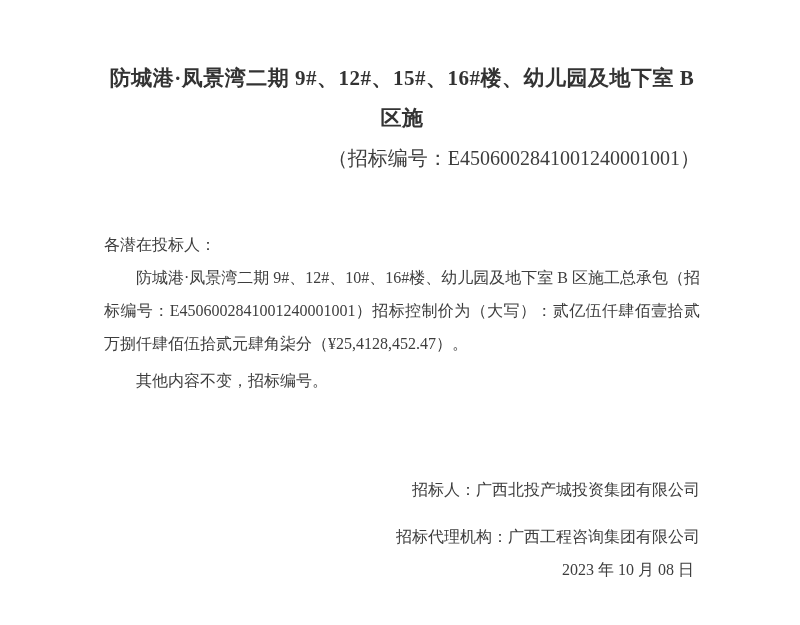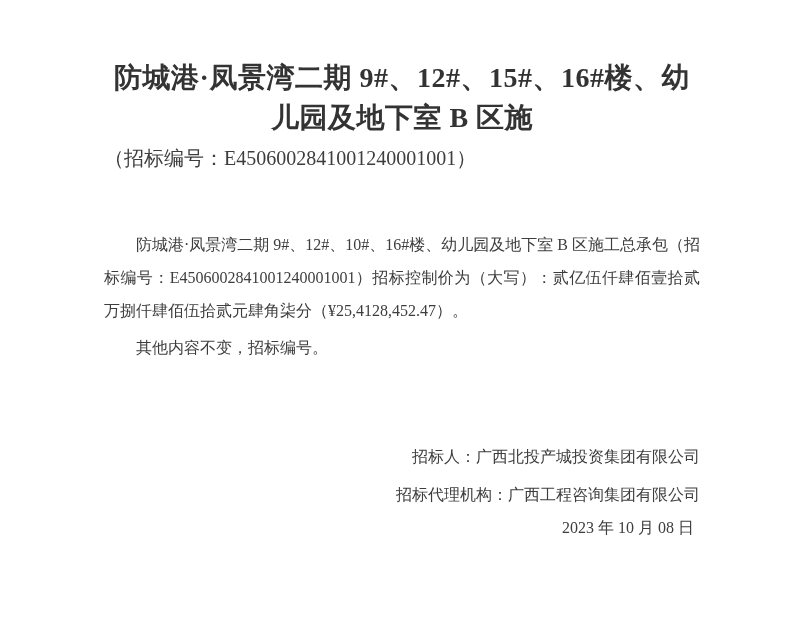--- a/index.html
+++ b/index.html
@@ -17,27 +17,27 @@
   .page {
     box-sizing: border-box;
     width: 800px;
     height: 625px;
     padding: 58px 100px 0 104px;
     background: #ffffff;
   }
   .title-block {
     text-align: center;
     font-weight: bold;
-    font-size: 28px;
+    font-size: 21px;
     line-height: 40px;
     color: #333333;
     letter-spacing: 0.5px;
   }
   .tender-no {
-    text-align: left;
+    text-align: right;
     font-weight: normal;
     font-size: 20px;
     line-height: 40px;
     color: #3d3d3d;
   }
   .body-block {
     margin-top: 50px;
     font-size: 16px;
     line-height: 33px;
   }
@@ -50,35 +50,36 @@
   }
   .closing {
     margin-top: 4px !important;
   }
   .signature-block {
     text-align: right;
     font-size: 16px;
     line-height: 33px;
   }
   .sign-tenderer { margin-top: 76px; }
-  .sign-agency  { margin-top: 5px; }
+  .sign-agency  { margin-top: 14px; }
   .sign-date    { margin-top: 0; padding-right: 6px; }
 </style>
 </head>
 <body>
 
 <div class="page">
 
   <div class="title-block">
     <div>防城港·凤景湾二期 9#、12#、15#、16#楼、幼儿园及地下室 B 区施</div>
   </div>
 
   <div class="tender-no">（招标编号：E4506002841001240001001）</div>
 
   <div class="body-block">
+    <p class="salutation">各潜在投标人：</p>
     <p class="para-indent">防城港·凤景湾二期 9#、12#、10#、16#楼、幼儿园及地下室 B 区施工总承包（招标编号：E4506002841001240001001）招标控制价为（大写）：贰亿伍仟肆佰壹拾贰万捌仟肆佰伍拾贰元肆角柒分（¥25,4128,452.47）。</p>
     <p class="para-indent closing">其他内容不变，招标编号。</p>
   </div>
 
   <div class="signature-block">
     <div class="sign-tenderer">招标人：广西北投产城投资集团有限公司</div>
     <div class="sign-agency">招标代理机构：广西工程咨询集团有限公司</div>
     <div class="sign-date">2023 年 10 月 08 日</div>
   </div>
 

